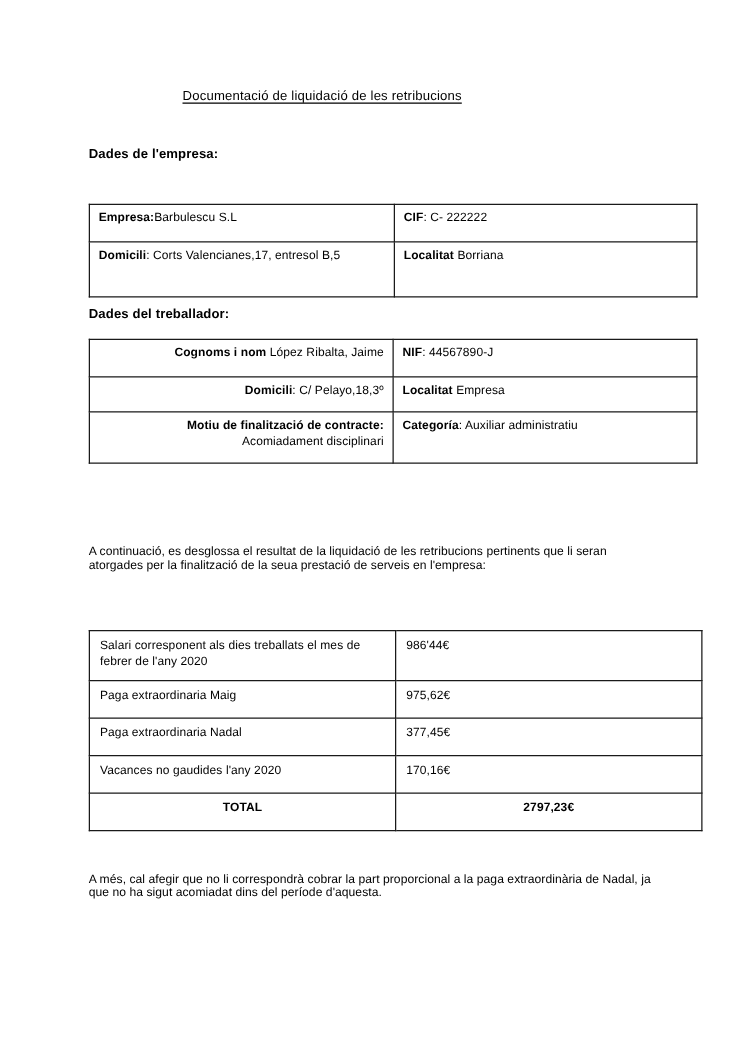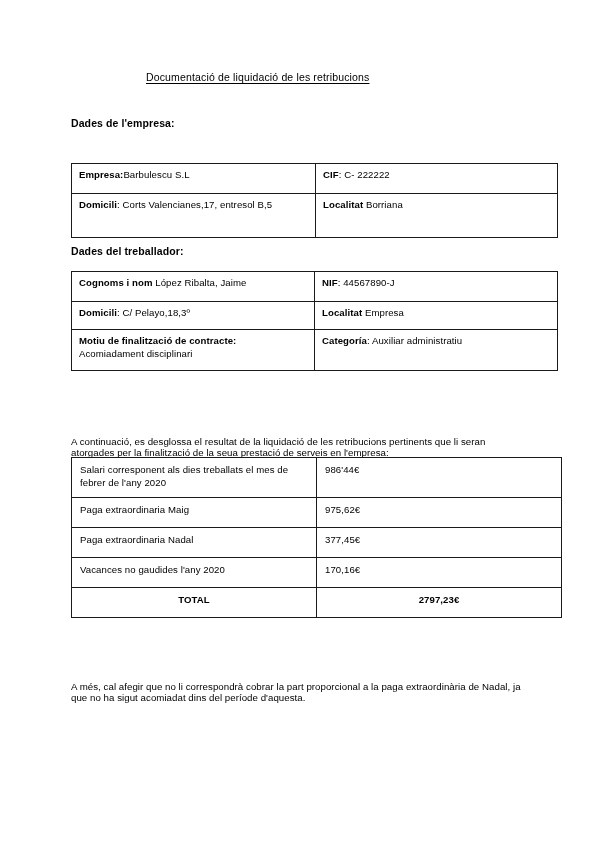--- a/index.html
+++ b/index.html
@@ -69,41 +69,41 @@
 
   
   #table-empresa { top: 163px; }
   #table-empresa td.col-a { width: 229px; }
   #table-empresa td.col-b { width: 227px; }
   #table-empresa tr.r1 td { height: 21px; }
   #table-empresa tr.r2 td { height: 35px; }
 
   
   #table-treballador { top: 271px; }
-  #table-treballador td.col-a { width: 228px; }
+  #table-treballador td.col-a { width: 228px; text-align: right; }
   #table-treballador td.col-b { width: 228px; }
   #table-treballador tr.r1 td { height: 21px; }
   #table-treballador tr.r2 td { height: 19px; }
   #table-treballador tr.r3 td { height: 32px; }
 
   
   .body-par {
     position: absolute;
     left: 71px;
     width: 458px;
     font-size: 9.7px;
     line-height: 11px;
     letter-spacing: 0.04px;
     text-align: left;
   }
   #par-intro { top: 436px; }
-  #par-outro { top: 681px; }
+  #par-outro { top: 698px; }
 
   
-  #table-imports { top: 457px; padding-left: 44px; }
+  #table-imports { top: 504px; padding-left: 44px; }
   #table-imports td { padding: 5px 8px; }
   #table-imports td.concept { width: 228px; }
   #table-imports td.amount {
     width: 228px;
     text-align: left;
   }
   #table-imports tr.tall td { height: 29px; }
   #table-imports tr.norm td { height: 19px; }
   #table-imports tr.total td { height: 19px; font-weight: bold; text-align: center; }
 </style>

